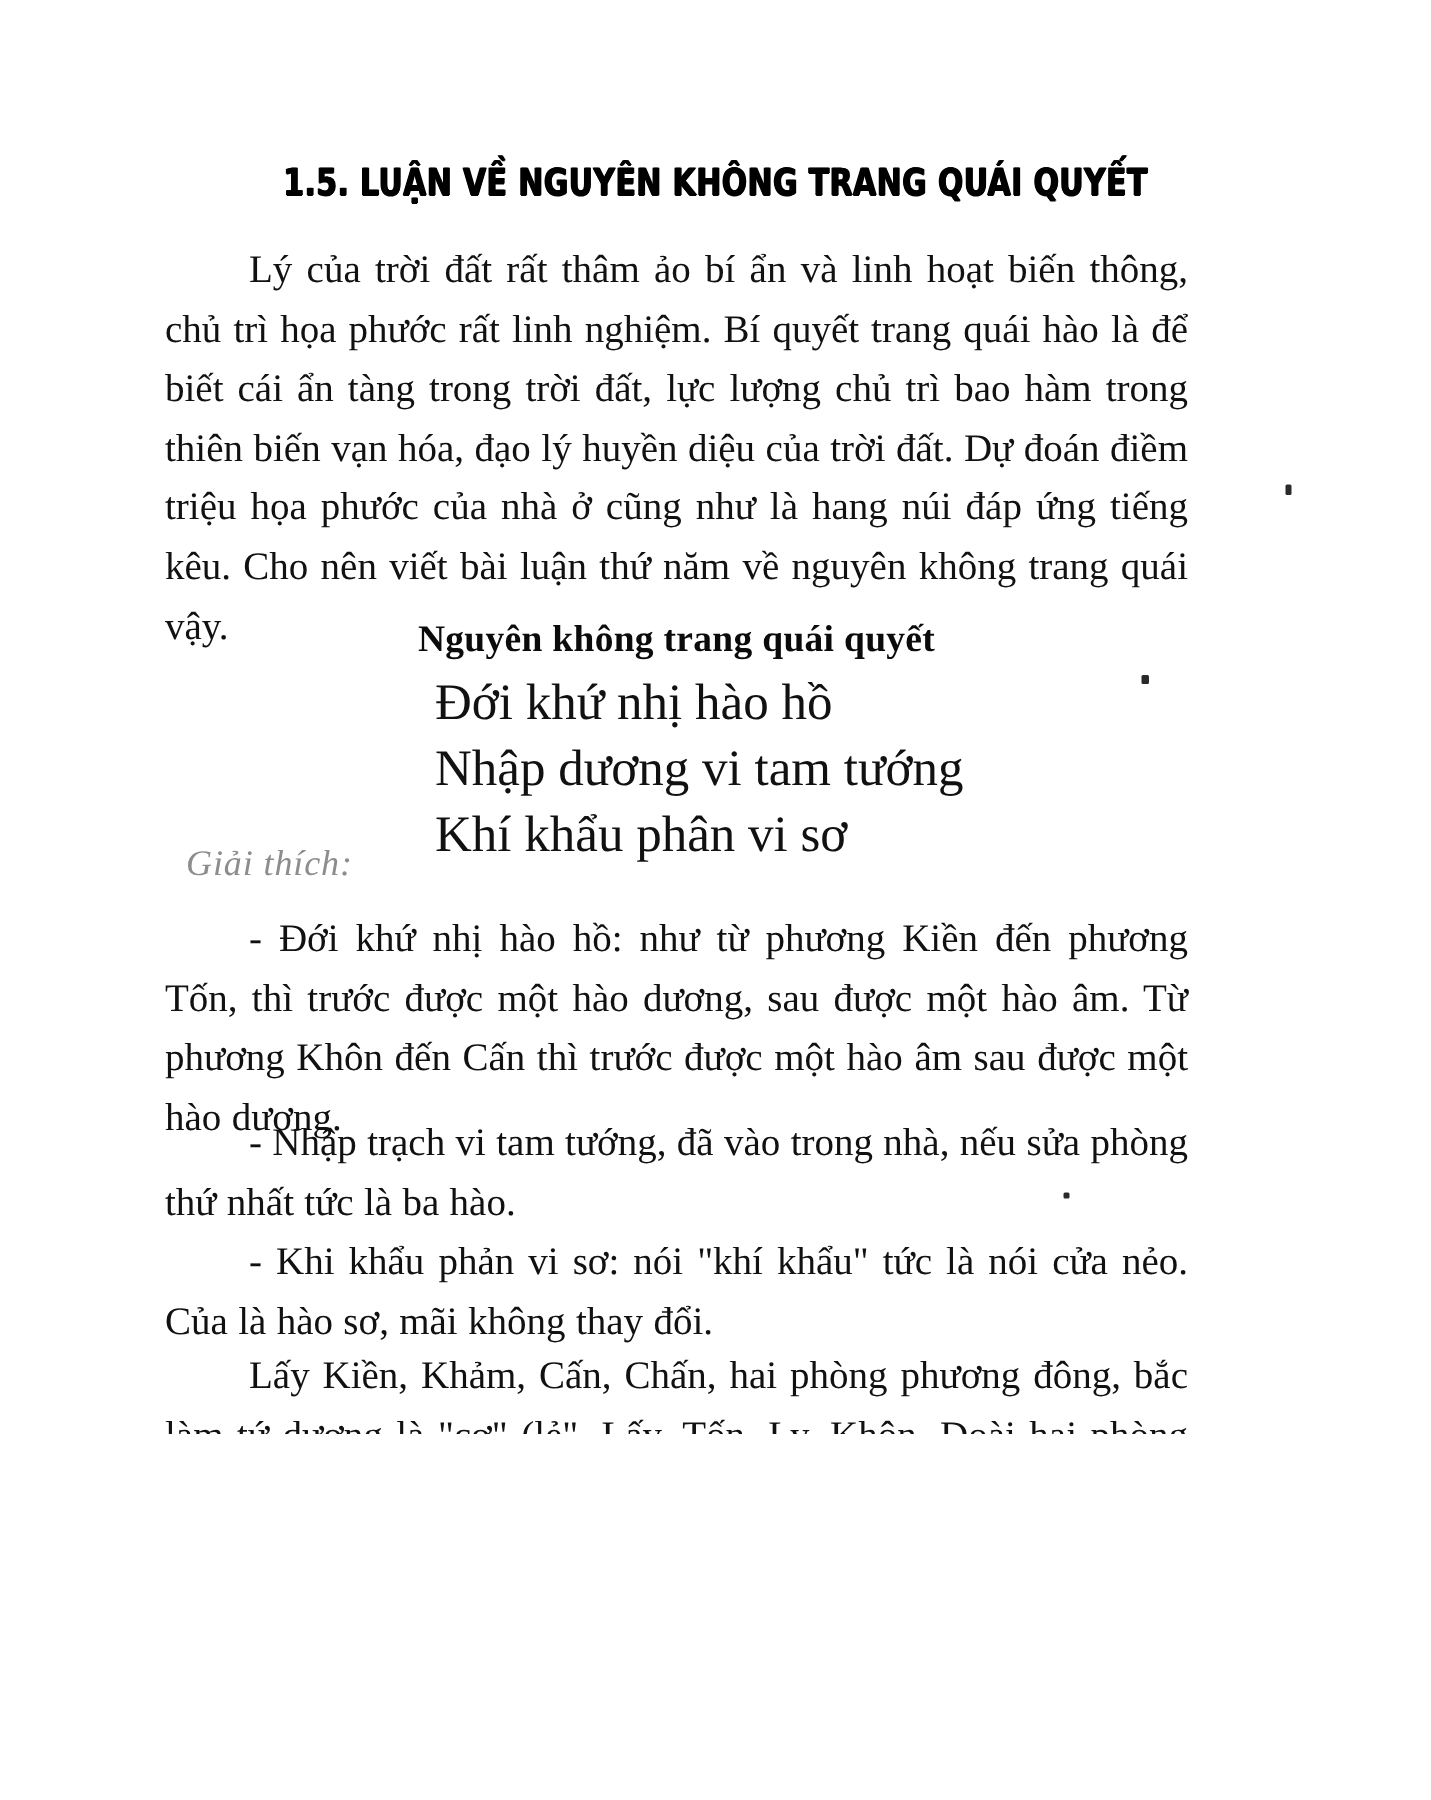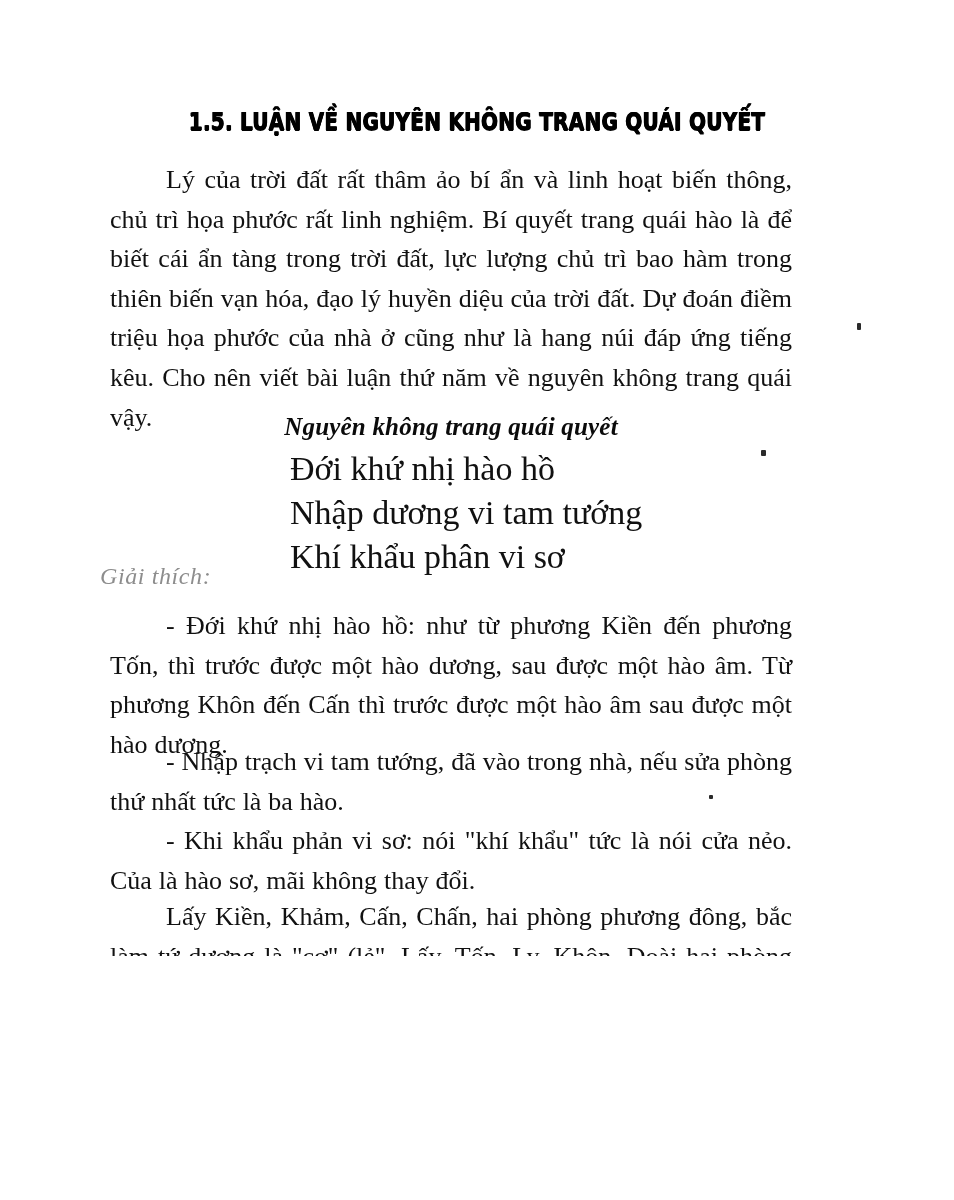--- a/index.html
+++ b/index.html
@@ -58,38 +58,37 @@
     word-spacing: 0.4px;
     color: #111111;
   }
 
   
   .verse-heading {
     margin: 0;
     font-size: 25px;
     line-height: 40px;
     font-weight: 700;
-    font-style: italic;
     text-align: center;
     letter-spacing: 0.2px;
     color: #0b0b0b;
   }
 
   .verse-line {
     margin: 0;
     font-size: 34px;
     line-height: 44px;
     padding-left: 180px;
     color: #111111;
   }
 
   
   .explain-label {
     position: absolute;
-    left: 100px;
+    left: 124px;
     top: 563px;
     font-size: 24px;
     font-style: italic;
     color: #8d8d8d;
     letter-spacing: 0.6px;
   }
 
   
   .folio {
     position: absolute;

